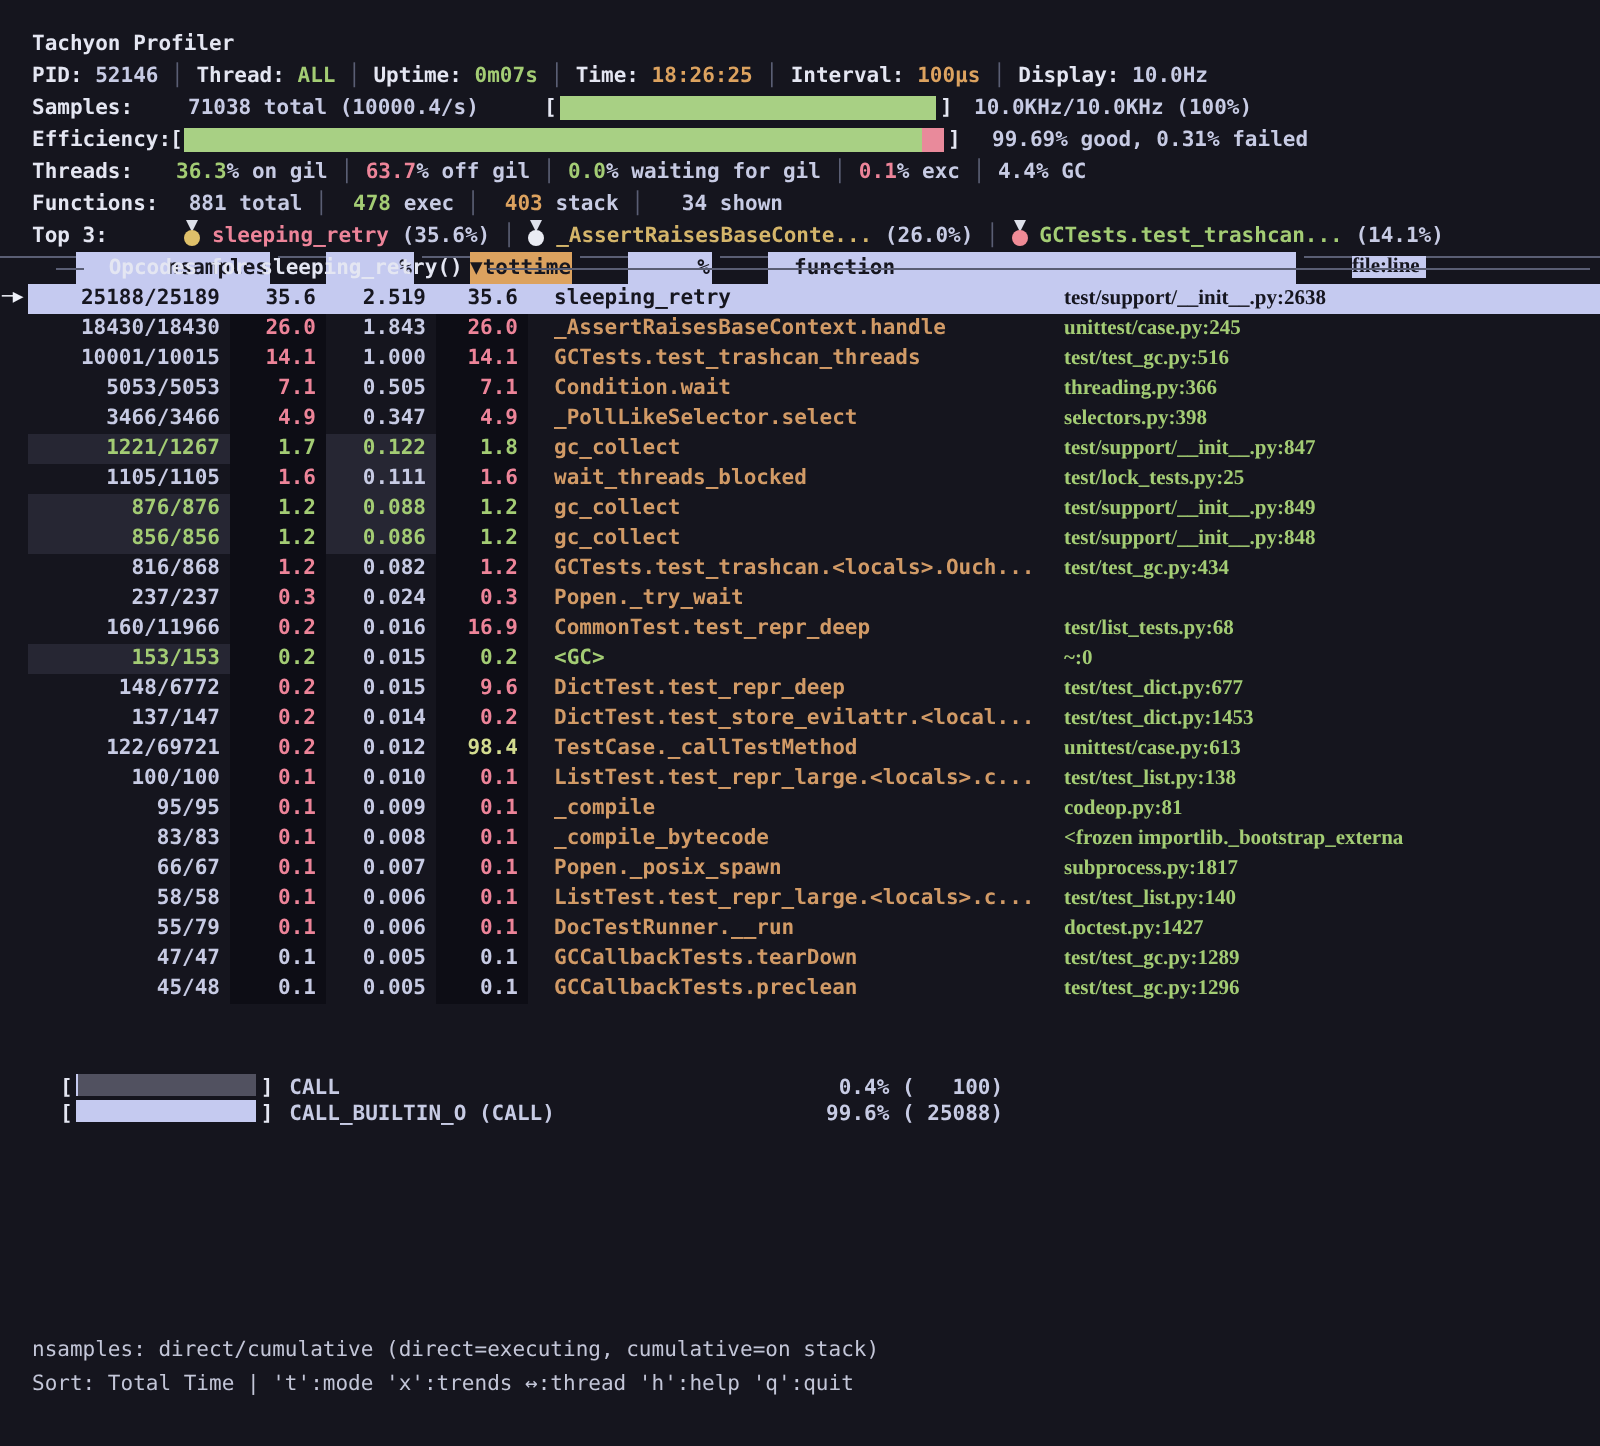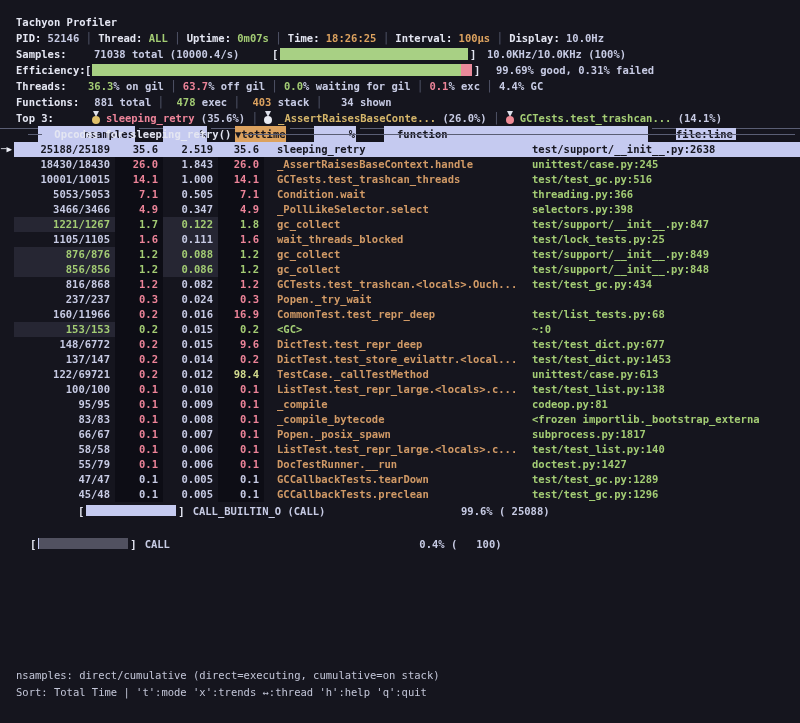--- a/index.html
+++ b/index.html
@@ -50,21 +50,21 @@
   .trow.data .cell.hl{background:var(--hl);}
   .trow.head .c-ns,.trow.head .c-p1,.trow.head .c-p2,.trow.head .c-fn{
       background:var(--lavender);color:var(--seltext);box-shadow:inset -4px 0 0 var(--background);}
   .trow.head .c-tt{background:var(--amber);color:var(--seltext);box-shadow:inset -4px 0 0 var(--background);}
   .trow.head .c-file{background:transparent;}
   .trow.head .chip{background:var(--lavender);color:var(--seltext);padding-right:3px;}
   .trow.sel{background:var(--lavender);}
   .trow.sel .cell{color:var(--seltext) !important;background:transparent;}
   .trow.sel .c-arrow{background:var(--background);}
   .trow.sel .c-arrow::after{content:"─▶";position:absolute;left:1px;top:0;color:#eef0f8;font-size:9px;}
-  .c-file,.cfile{color:var(--green);}
+  .c-file,.cfile{color:var(--green);font-family:Liberation Serif, serif;}
   
   .ophead{position:absolute;left:28px;right:5px;top:506;display:flex;align-items:center;height:16px;}
   .ophead::before{content:"";width:14px;border-top:1px solid var(--dim);margin-right:6px;}
   .ophead::after{content:"";flex:1;border-top:1px solid var(--dim);margin-left:6px;}
   .ophead .t{color:var(--bright);white-space:pre;}
   .oprow{position:absolute;left:30px;height:15px;line-height:15px;white-space:pre;}
   .obar{display:inline-block;width:90px;height:11px;background:var(--barempty);position:relative;vertical-align:-1px;margin:0 2px;}
   .obar i{position:absolute;left:0;top:0;bottom:0;background:var(--lavender);}
   .opname{display:inline-block;width:262px;padding-left:8px;}
   .oppct{display:inline-block;width:46px;text-align:right;}
@@ -344,21 +344,21 @@
         <span class="cell c-p2 c-def">0.1</span>
         <span class="cell c-fn c-orange">GCCallbackTests.preclean</span>
         <span class="cell c-file">test/test_gc.py:1296</span>
       </div>
     </div>
 
   <div class="ophead">
     <span class="t"> <span>Opcodes for sleeping_retry()</span> </span>
   </div>
   <div id="opcode-rows">
-      <div class="oprow" style="top: 504px; margin-left: 48px;"><span class="bracket">[</span><span class="obar"><i style="width: 99.6%;"></i></span><span class="bracket">]</span><span class="opname c-def">CALL_BUILTIN_O (CALL)</span><span class="oppct c-def">99.6%</span><span class="c-def"> ( 25088)</span></div>
+      <div class="oprow" style="top: 550px;"><span class="bracket">[</span><span class="obar"><i style="width: 99.6%;"></i></span><span class="bracket">]</span><span class="opname c-def">CALL_BUILTIN_O (CALL)</span><span class="oppct c-def">99.6%</span><span class="c-def"> ( 25088)</span></div>
       <div class="oprow" style="top: 536.5px;"><span class="bracket">[</span><span class="obar"><i style="width: 1%;"></i></span><span class="bracket">]</span><span class="opname c-def">CALL</span><span class="oppct c-def">0.4%</span><span class="c-def"> (   100)</span></div>
     </div>
 
   <div class="footer">
     <div class="fline">nsamples: direct/cumulative (direct=executing, cumulative=on stack)</div>
     <div class="fline">Sort: Total Time | 't':mode 'x':trends ↔:thread 'h':help 'q':quit</div>
   </div>
 
 </div>
 

